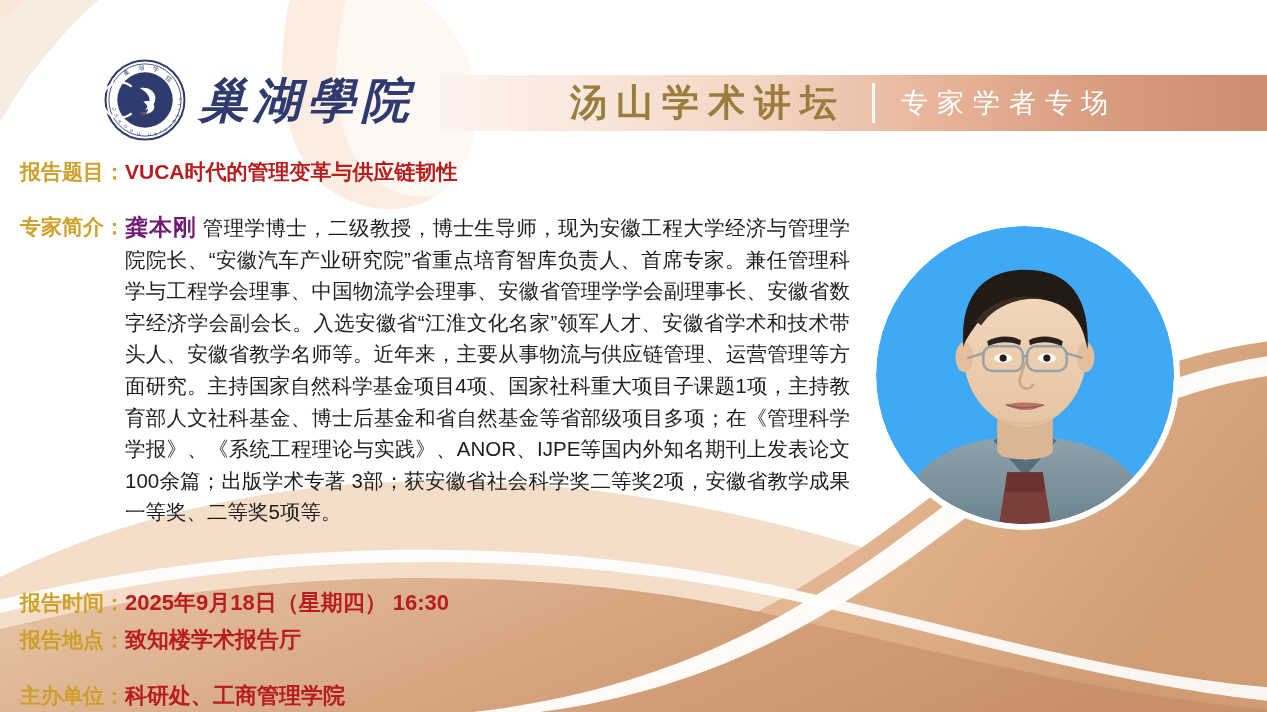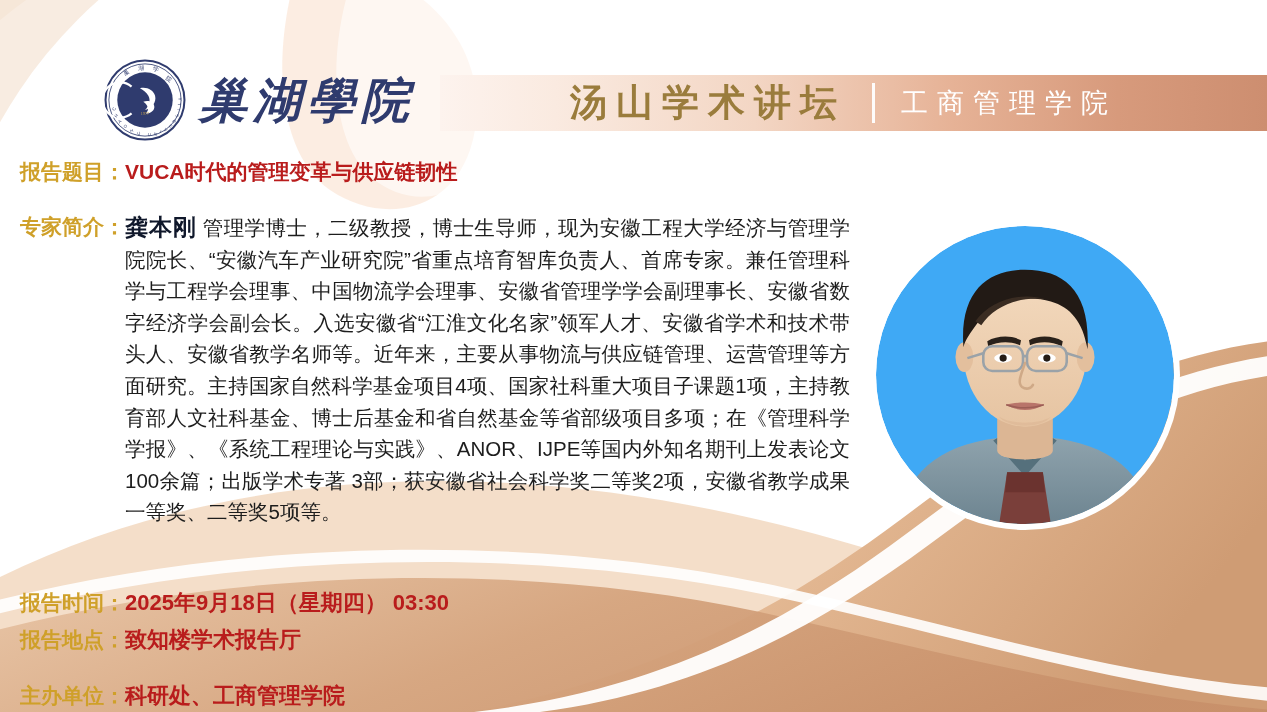--- a/index.html
+++ b/index.html
@@ -66,21 +66,21 @@
 
   #row-title{left:20px;top:157px;}
 
   #row-bio{left:20px;top:212px;width:860px;align-items:flex-start;}
   #row-bio .lbl{flex:0 0 auto;}
   .bio-body{
     width:725px;
     font-size:20.5px;line-height:31.6px;color:#1d1d1d;font-weight:400;
     text-align:justify;text-justify:inter-character;
   }
-  .bio-name{font-size:23px;font-weight:700;color:#0f172a;letter-spacing:.5px;}
+  .bio-name{font-size:23px;font-weight:700;color:#701a75;letter-spacing:.5px;}
 
   #row-time{left:20px;top:588px;align-items:flex-end;}
   #row-place{left:20px;top:625px;}
   #row-host{left:20px;top:681px;}
   #row-time .val,#row-place .val,#row-host .val{font-size:22px;}
 
   
   .portrait{
     position:absolute;left:876px;top:226px;width:298px;height:298px;
     border-radius:50%;overflow:hidden;
@@ -173,39 +173,39 @@
         </g>
       </svg>
       <div class="logo-text">
         <div class="logo-cn">巢湖學院</div>
       </div>
     </div>
 
     <div class="ribbon">
       <div class="ribbon-title">汤山学术讲坛</div>
       <div class="ribbon-divider"></div>
-      <div class="ribbon-sub">工商管理学院</div>
+      <div class="ribbon-sub">专家学者专场</div>
     </div>
   </div>
 
   <div class="content">
 
     <div class="row" id="row-title">
       <span class="lbl">报告题目：</span>
       <span class="val">VUCA时代的管理变革与供应链韧性</span>
     </div>
 
     <div class="row" id="row-bio">
       <span class="lbl">专家简介：</span>
       <span class="bio-body"><span class="bio-name">龚本刚</span><span> 管理学博士，二级教授，博士生导师，现为安徽工程大学经济与管理学院院长、“安徽汽车产业研究院”省重点培育智库负责人、首席专家。兼任管理科学与工程学会理事、中国物流学会理事、安徽省管理学学会副理事长、安徽省数字经济学会副会长。入选安徽省“江淮文化名家”领军人才、安徽省学术和技术带头人、安徽省教学名师等。近年来，主要从事物流与供应链管理、运营管理等方面研究。主持国家自然科学基金项目4项、国家社科重大项目子课题1项，主持教育部人文社科基金、博士后基金和省自然基金等省部级项目多项；在《管理科学学报》、《系统工程理论与实践》、ANOR、IJPE等国内外知名期刊上发表论文100余篇；出版学术专著 3部；获安徽省社会科学奖二等奖2项，安徽省教学成果一等奖、二等奖5项等。</span></span>
     </div>
 
     <div class="row" id="row-time">
       <span class="lbl">报告时间：</span>
-      <span class="val">2025年9月18日（星期四） 03:30</span>
+      <span class="val">2025年9月18日（星期四） 16:30</span>
     </div>
 
     <div class="row" id="row-place">
       <span class="lbl">报告地点：</span>
       <span class="val">致知楼学术报告厅</span>
     </div>
 
     <div class="row" id="row-host">
       <span class="lbl">主办单位：</span>
       <span class="val">科研处、工商管理学院</span>

